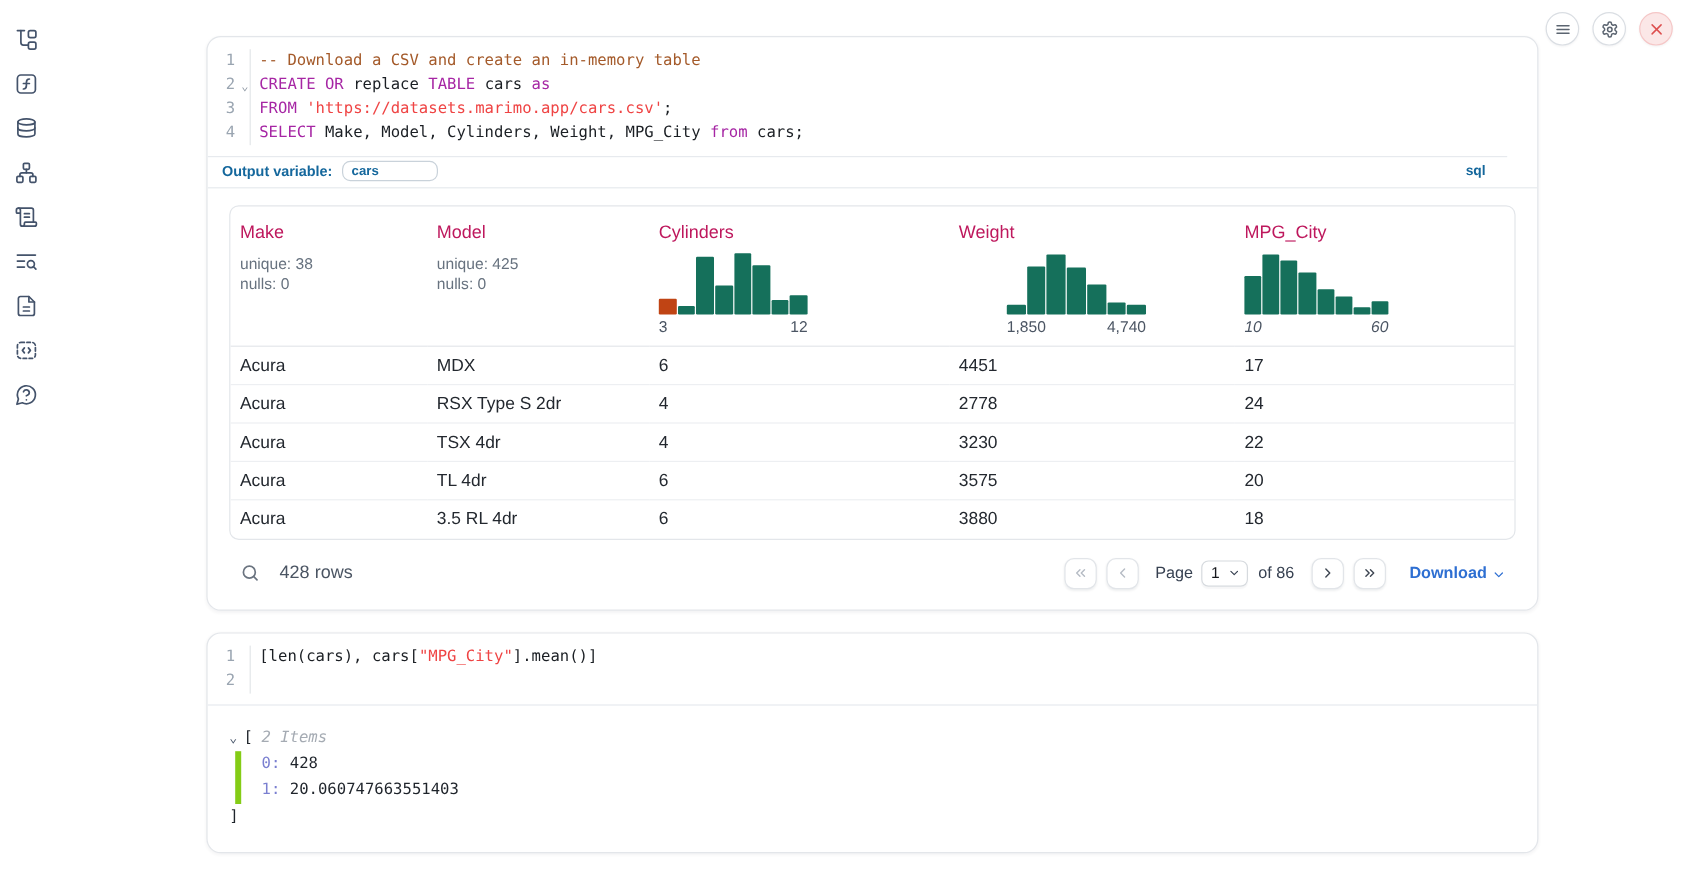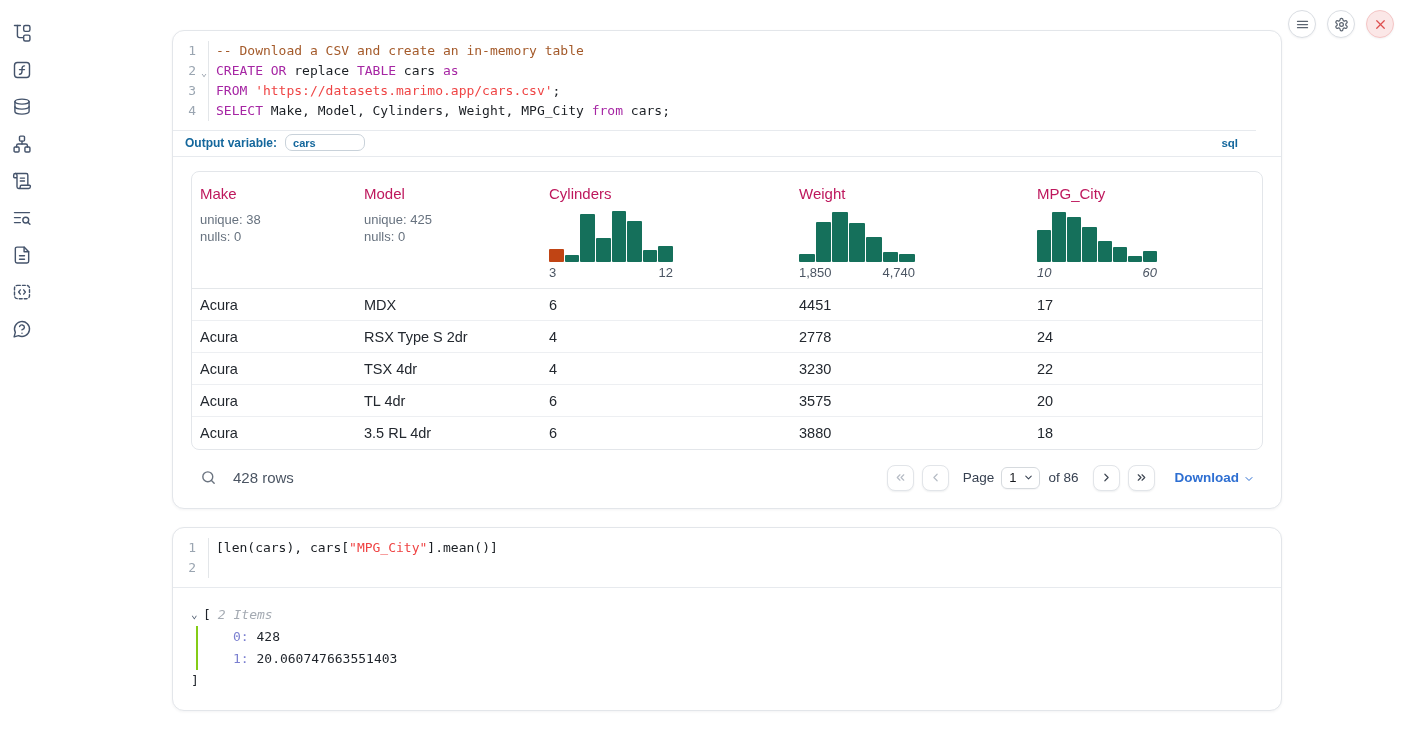--- a/index.html
+++ b/index.html
@@ -80,21 +80,21 @@
   .download { display:flex; align-items:flex-end; gap:4px; color:#2e6fd2; font-size:13.5px; font-weight:600;
               margin-left:20px; margin-right:6px; cursor:pointer; }
   .download svg { width:12px; height:12px; stroke:currentColor; fill:none; stroke-width:2; stroke-linecap:round; stroke-linejoin:round; }
 
   
   .output-area2 { border-top:1px solid #e7eaee; padding:16px 18px 18px; font:13px/22px "DejaVu Sans Mono",monospace; color:#1f242b; }
   .tree-head { display:flex; align-items:center; }
   .tw { color:#475569; font-size:11px; width:12px; cursor:pointer; }
   .br { color:#1f242b; }
   .items-label { color:#a5abb3; font-style:italic; margin-left:7px; }
-  .tree-entries { margin-left:5px; border-left:2px solid #84cc16; padding-left:35px; }
+  .tree-entries { margin-left:5px; border-left:5px solid #84cc16; padding-left:17px; }
   .tkey { color:#7a7fd0; }
   .tval { color:#1f242b; }
 </style>
 </head>
 <body>
 
 <aside class="sidebar">
   <button class="side-btn">
     <svg viewBox="0 0 24 24">
         <path d="M6.5 3v12a2.5 2.5 0 0 0 2.5 2.5h4.5"></path>
@@ -246,21 +246,21 @@
                       <div class="hist-bar" style="height: 16px; background: rgb(21, 112, 91);"></div>
                     </div>
                     <div class="hist-labels">
                       <span>3</span>
                       <span>12</span>
                     </div>
                   </div>
                 </th>
                 <th>
                   <div class="col-name">Weight</div>
-                  <div class="hist-wrap" style="width: 116px;">
+                  <div class="hist-wrap" style="width: 116px; margin-left: 40px;">
                     <div class="hist-bars">
                       <div class="hist-bar" style="height: 8px; background: rgb(21, 112, 91);"></div>
                       <div class="hist-bar" style="height: 40px; background: rgb(21, 112, 91);"></div>
                       <div class="hist-bar" style="height: 50px; background: rgb(21, 112, 91);"></div>
                       <div class="hist-bar" style="height: 39px; background: rgb(21, 112, 91);"></div>
                       <div class="hist-bar" style="height: 25px; background: rgb(21, 112, 91);"></div>
                       <div class="hist-bar" style="height: 10px; background: rgb(21, 112, 91);"></div>
                       <div class="hist-bar" style="height: 8px; background: rgb(21, 112, 91);"></div>
                     </div>
                     <div class="hist-labels">

